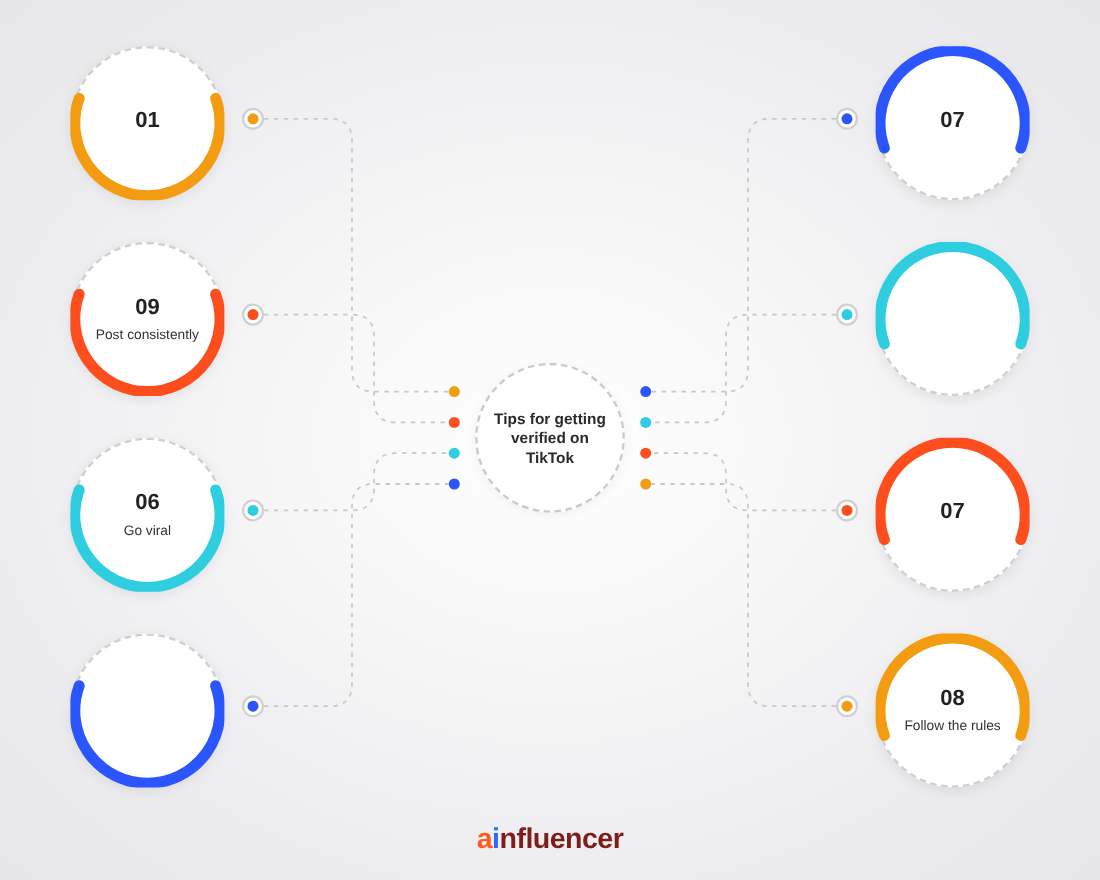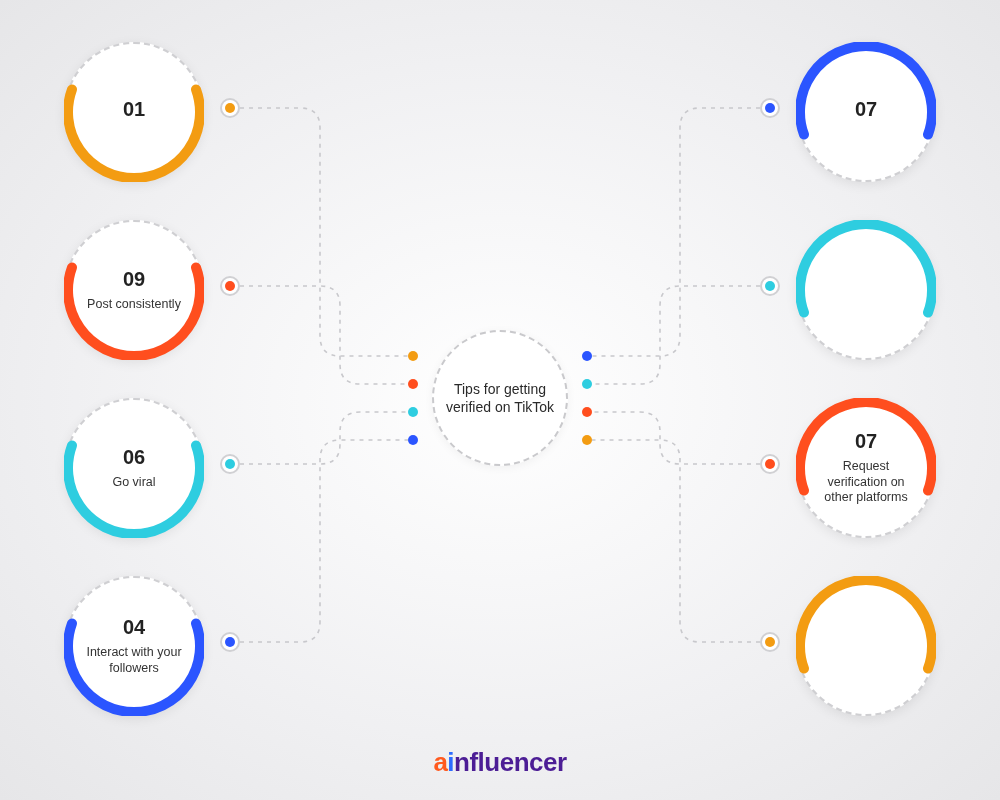--- a/index.html
+++ b/index.html
@@ -18,21 +18,21 @@
     width: 136px; height: 136px;
     border-radius: 50%;
     background: #fff;
     border: 2px dashed #c9c9cc;
     display: flex; align-items: center; justify-content: center;
     text-align: center;
     box-shadow: 0 2px 10px rgba(0,0,0,0.05);
   }
   .center-circle span {
     font-size: 14px;
-    font-weight: 400;
+    font-weight: 700;
     color: #2a2a2a;
     line-height: 1.3;
     padding: 0 10px;
   }
 
   
   .node {
     position: absolute;
     width: 140px; height: 140px;
   }
@@ -125,21 +125,21 @@
 
   
   .logo {
     position: absolute; left: 0; right: 0; bottom: 22px;
     text-align: center;
     font-size: 26px; font-weight: 700;
     letter-spacing: -0.5px;
   }
   .logo .a1 { color: #ff5a1f; }
   .logo .i1 { color: #2b6bff; }
-  .logo .rest { color: #4c1d95; }
+  .logo .rest { color: #7f1d1d; }
 </style>
 </head>
 <body>
 
 <svg class="connectors">
 
   <path d="M240,108 H300 Q320,108 320,128 V336 Q320,356 340,356 H408"></path>
   <path d="M240,286 H320 Q340,286 340,306 V364 Q340,384 360,384 H408"></path>
   <path d="M240,464 H320 Q340,464 340,444 V432 Q340,412 360,412 H408"></path>
   <path d="M240,642 H300 Q320,642 320,622 V460 Q320,440 340,440 H408"></path>
@@ -191,24 +191,20 @@
   <div class="content">
     <div class="num">06</div>
     <div class="label">Go viral</div>
   </div>
 </div>
 <div class="node n4">
   <div class="ring"></div>
   <svg class="arc" viewBox="0 0 140 140">
       <path class="arcpath" d="M 132.01971297186995 47.42667054050587 A 66 66 0 1 1 7.980287028130043 47.42667054050587" stroke="#2b55ff" stroke-width="10" fill="none" stroke-linecap="round"></path>
     </svg>
-  <div class="content">
-    <div class="num">04</div>
-    <div class="label">Interact with your followers</div>
-  </div>
 </div>
 
 <div class="node n5">
   <div class="ring"></div>
   <svg class="arc" viewBox="0 0 140 140">
       <path class="arcpath" d="M 7.98028702813005 92.57332945949415 A 66 66 0 1 1 132.01971297186995 92.57332945949415" stroke="#2b55ff" stroke-width="10" fill="none" stroke-linecap="round"></path>
     </svg>
   <div class="content">
     <div class="num">07</div>
   </div>
@@ -219,28 +215,31 @@
       <path class="arcpath" d="M 7.98028702813005 92.57332945949415 A 66 66 0 1 1 132.01971297186995 92.57332945949415" stroke="#2ecde0" stroke-width="10" fill="none" stroke-linecap="round"></path>
     </svg>
 </div>
 <div class="node n7">
   <div class="ring"></div>
   <svg class="arc" viewBox="0 0 140 140">
       <path class="arcpath" d="M 7.98028702813005 92.57332945949415 A 66 66 0 1 1 132.01971297186995 92.57332945949415" stroke="#ff4e1e" stroke-width="10" fill="none" stroke-linecap="round"></path>
     </svg>
   <div class="content">
     <div class="num">07</div>
-    <div class="label">Request verification on other platforms</div>
   </div>
 </div>
 <div class="node n8">
   <div class="ring"></div>
   <svg class="arc" viewBox="0 0 140 140">
       <path class="arcpath" d="M 7.98028702813005 92.57332945949415 A 66 66 0 1 1 132.01971297186995 92.57332945949415" stroke="#f39c12" stroke-width="10" fill="none" stroke-linecap="round"></path>
     </svg>
+  <div class="content">
+    <div class="num">08</div>
+    <div class="label">Follow the rules</div>
+  </div>
 </div>
 
 <div class="dot d1" style="--dot-color: #f39c12;"></div>
 <div class="dot d2" style="--dot-color: #ff4e1e;"></div>
 <div class="dot d3" style="--dot-color: #2ecde0;"></div>
 <div class="dot d4" style="--dot-color: #2b55ff;"></div>
 <div class="dot d5" style="--dot-color: #2b55ff;"></div>
 <div class="dot d6" style="--dot-color: #2ecde0;"></div>
 <div class="dot d7" style="--dot-color: #ff4e1e;"></div>
 <div class="dot d8" style="--dot-color: #f39c12;"></div>

